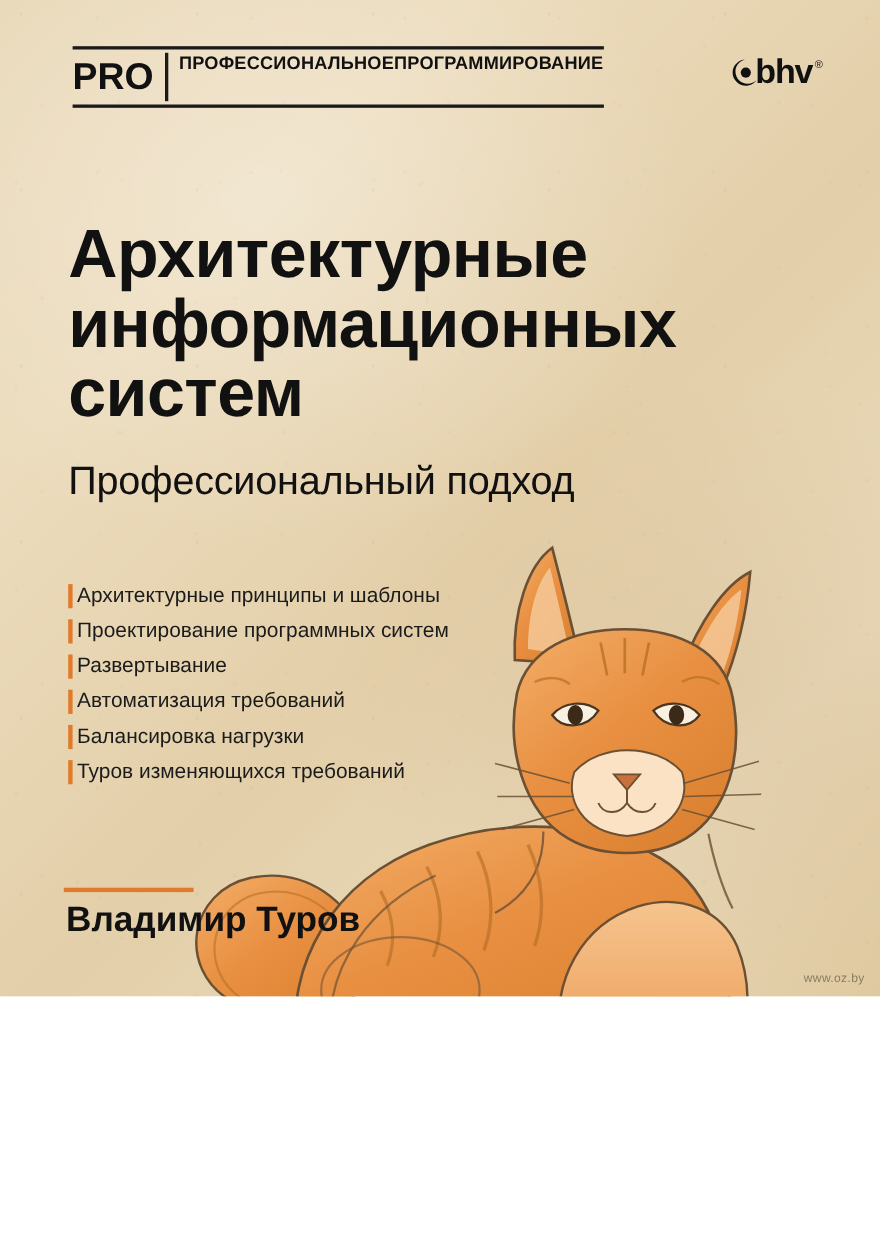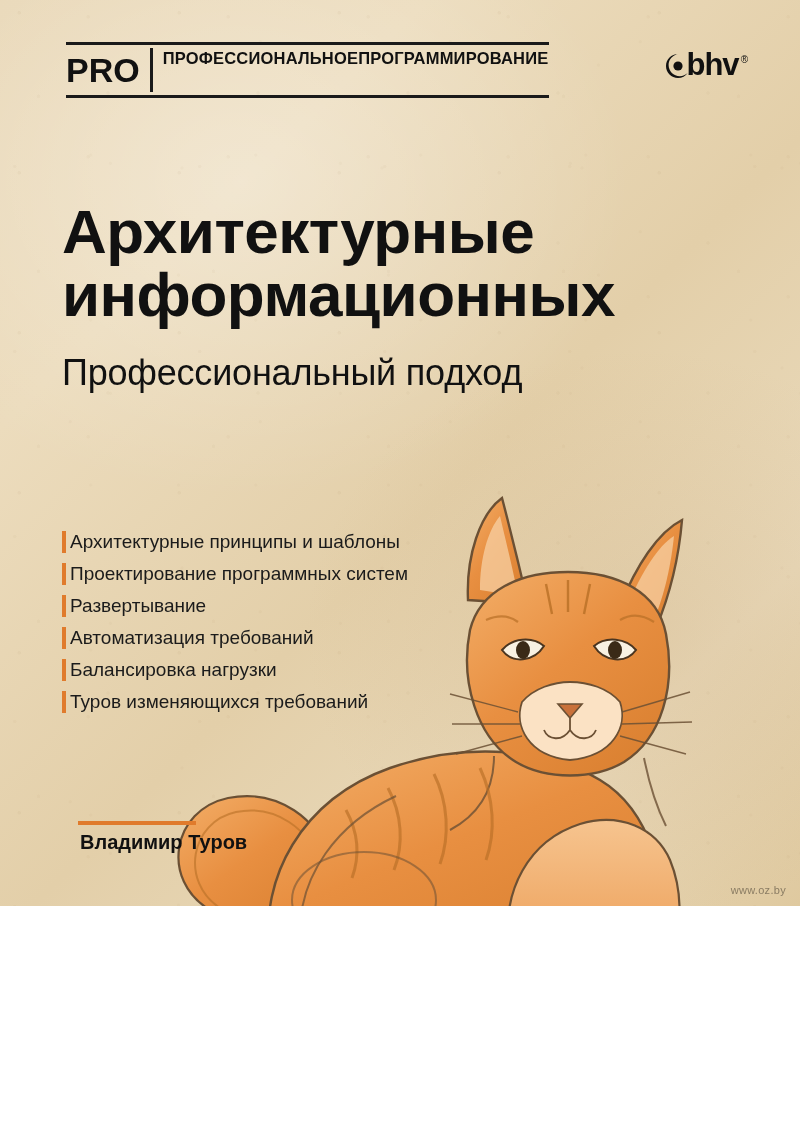--- a/index.html
+++ b/index.html
@@ -151,23 +151,23 @@
     left: 0;
     top: 3px;
     bottom: 3px;
     width: 4px;
     background: #e07b2c;
   }
 
   
   .author {
     position: absolute;
-    left: 80px;
+    left: 60px;
     bottom: 52px;
-    font-size: 20px;
+    font-size: 32px;
     font-weight: bold;
     color: #111;
   }
   .author::before {
     content: "";
     position: absolute;
     left: -2px;
     top: -10px;
     width: 118px;
     height: 4px;
@@ -216,20 +216,21 @@
       </svg>
     </span>
     <span class="logo-text">bhv</span>
     <span class="logo-reg">®</span>
   </div>
 
   <div class="title-block">
     <h1 class="title-main">
       <span class="line">Архитектурные</span>
       <span class="line">информационных</span>
+      <span class="line">систем</span>
     </h1>
     <div class="subtitle">Профессиональный подход</div>
   </div>
 
   <div class="cat-art">
     <svg viewBox="0 0 650 560" xmlns="http://www.w3.org/2000/svg">
       <defs>
         <linearGradient id="furA" x1="0" y1="0" x2="0.6" y2="1">
           <stop offset="0%" stop-color="#f0a258"></stop>
           <stop offset="55%" stop-color="#e68c3c"></stop>

